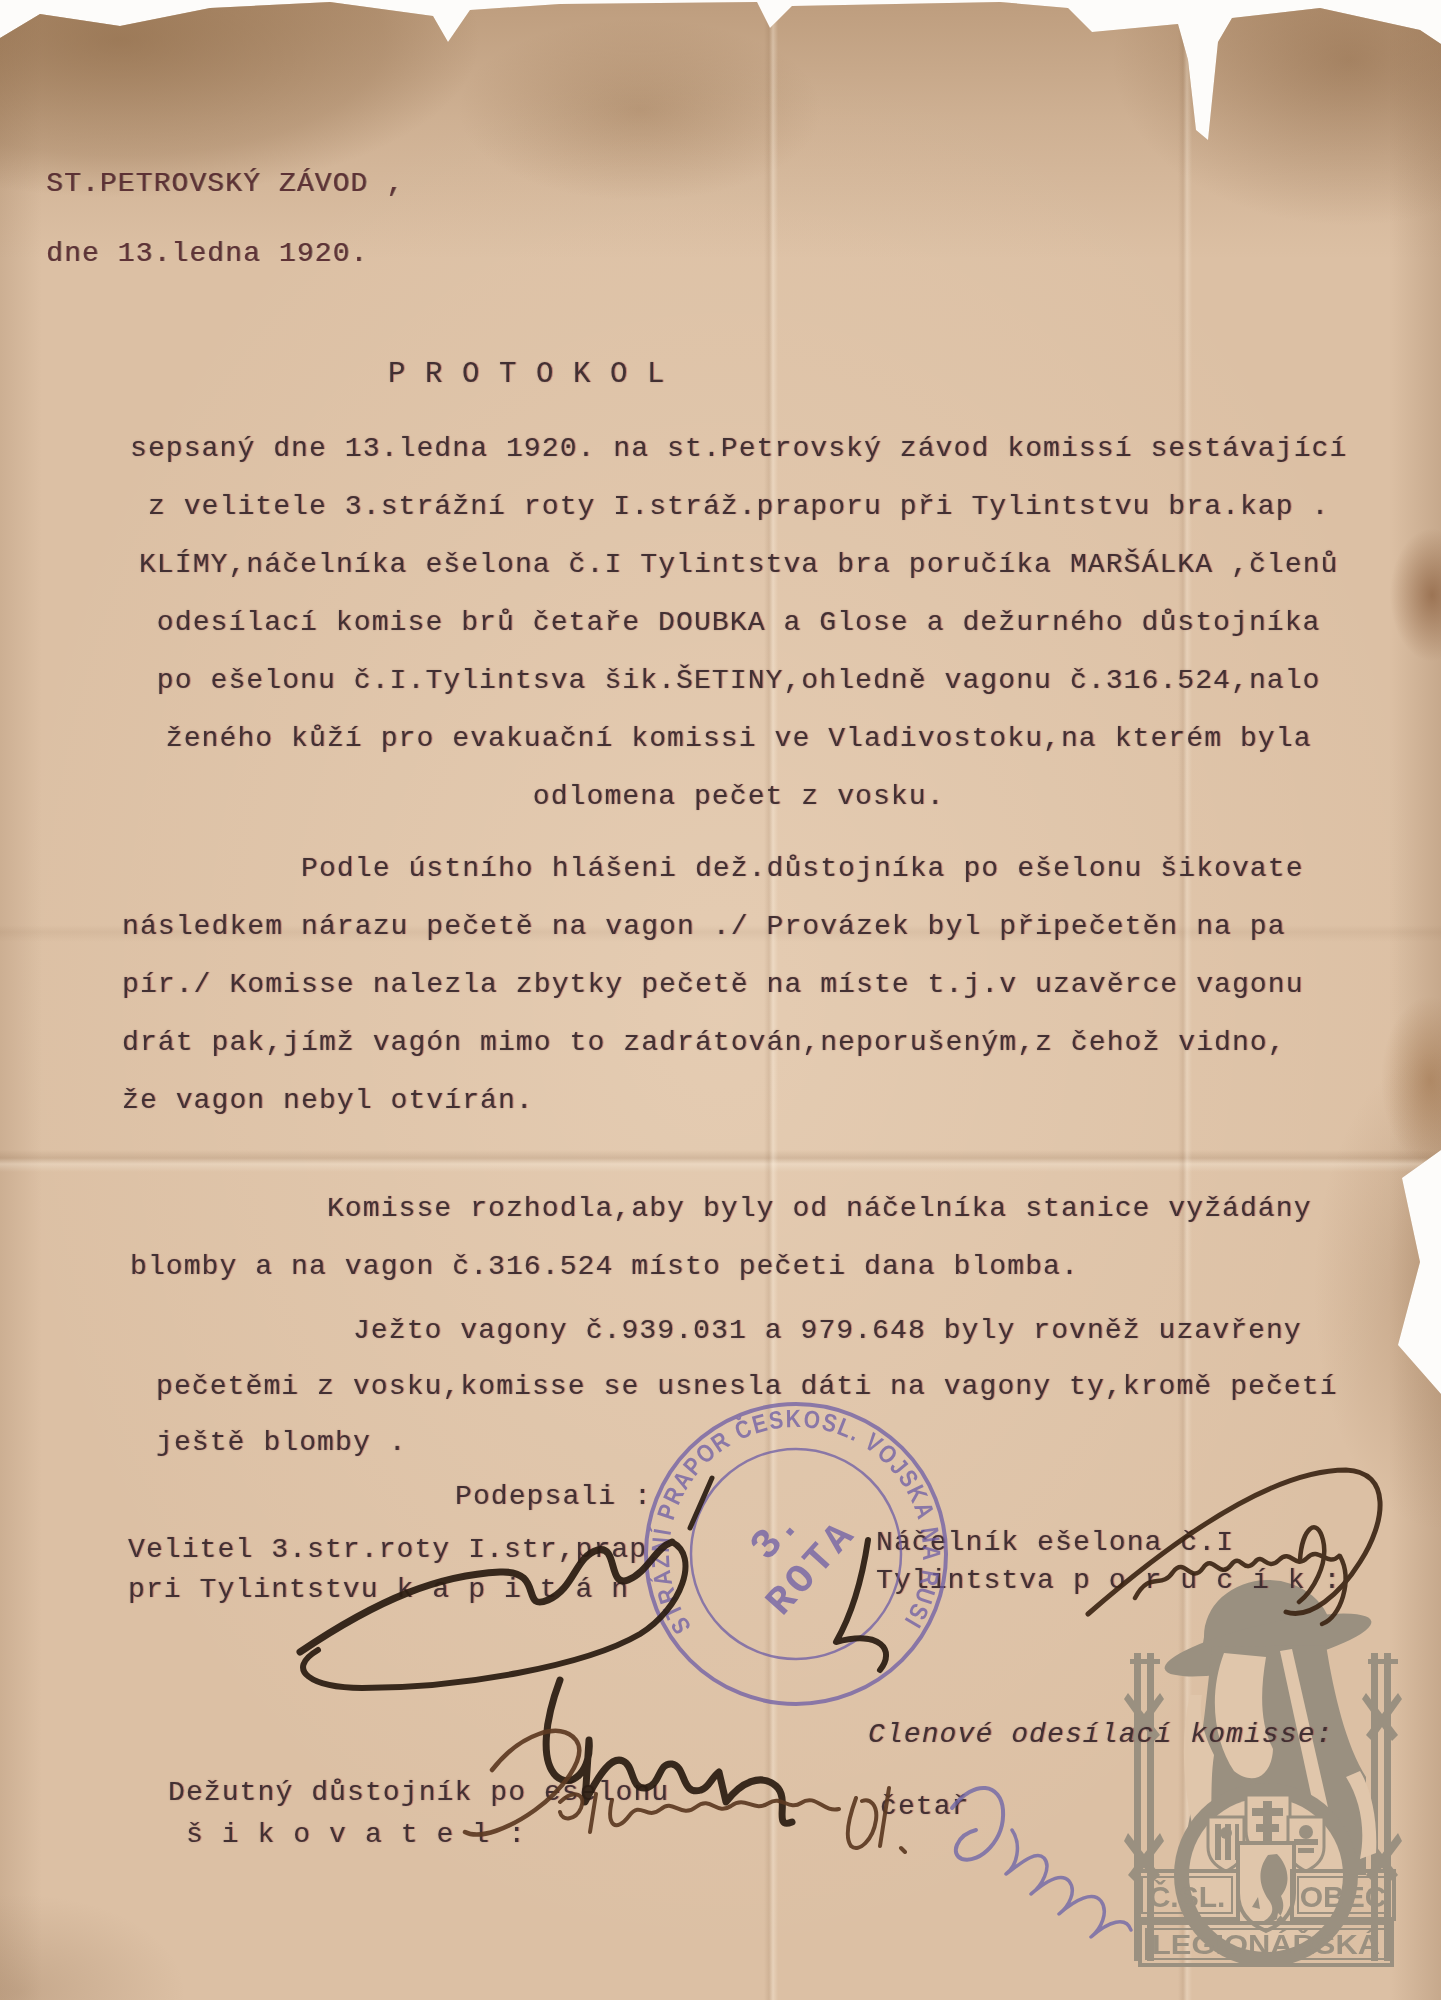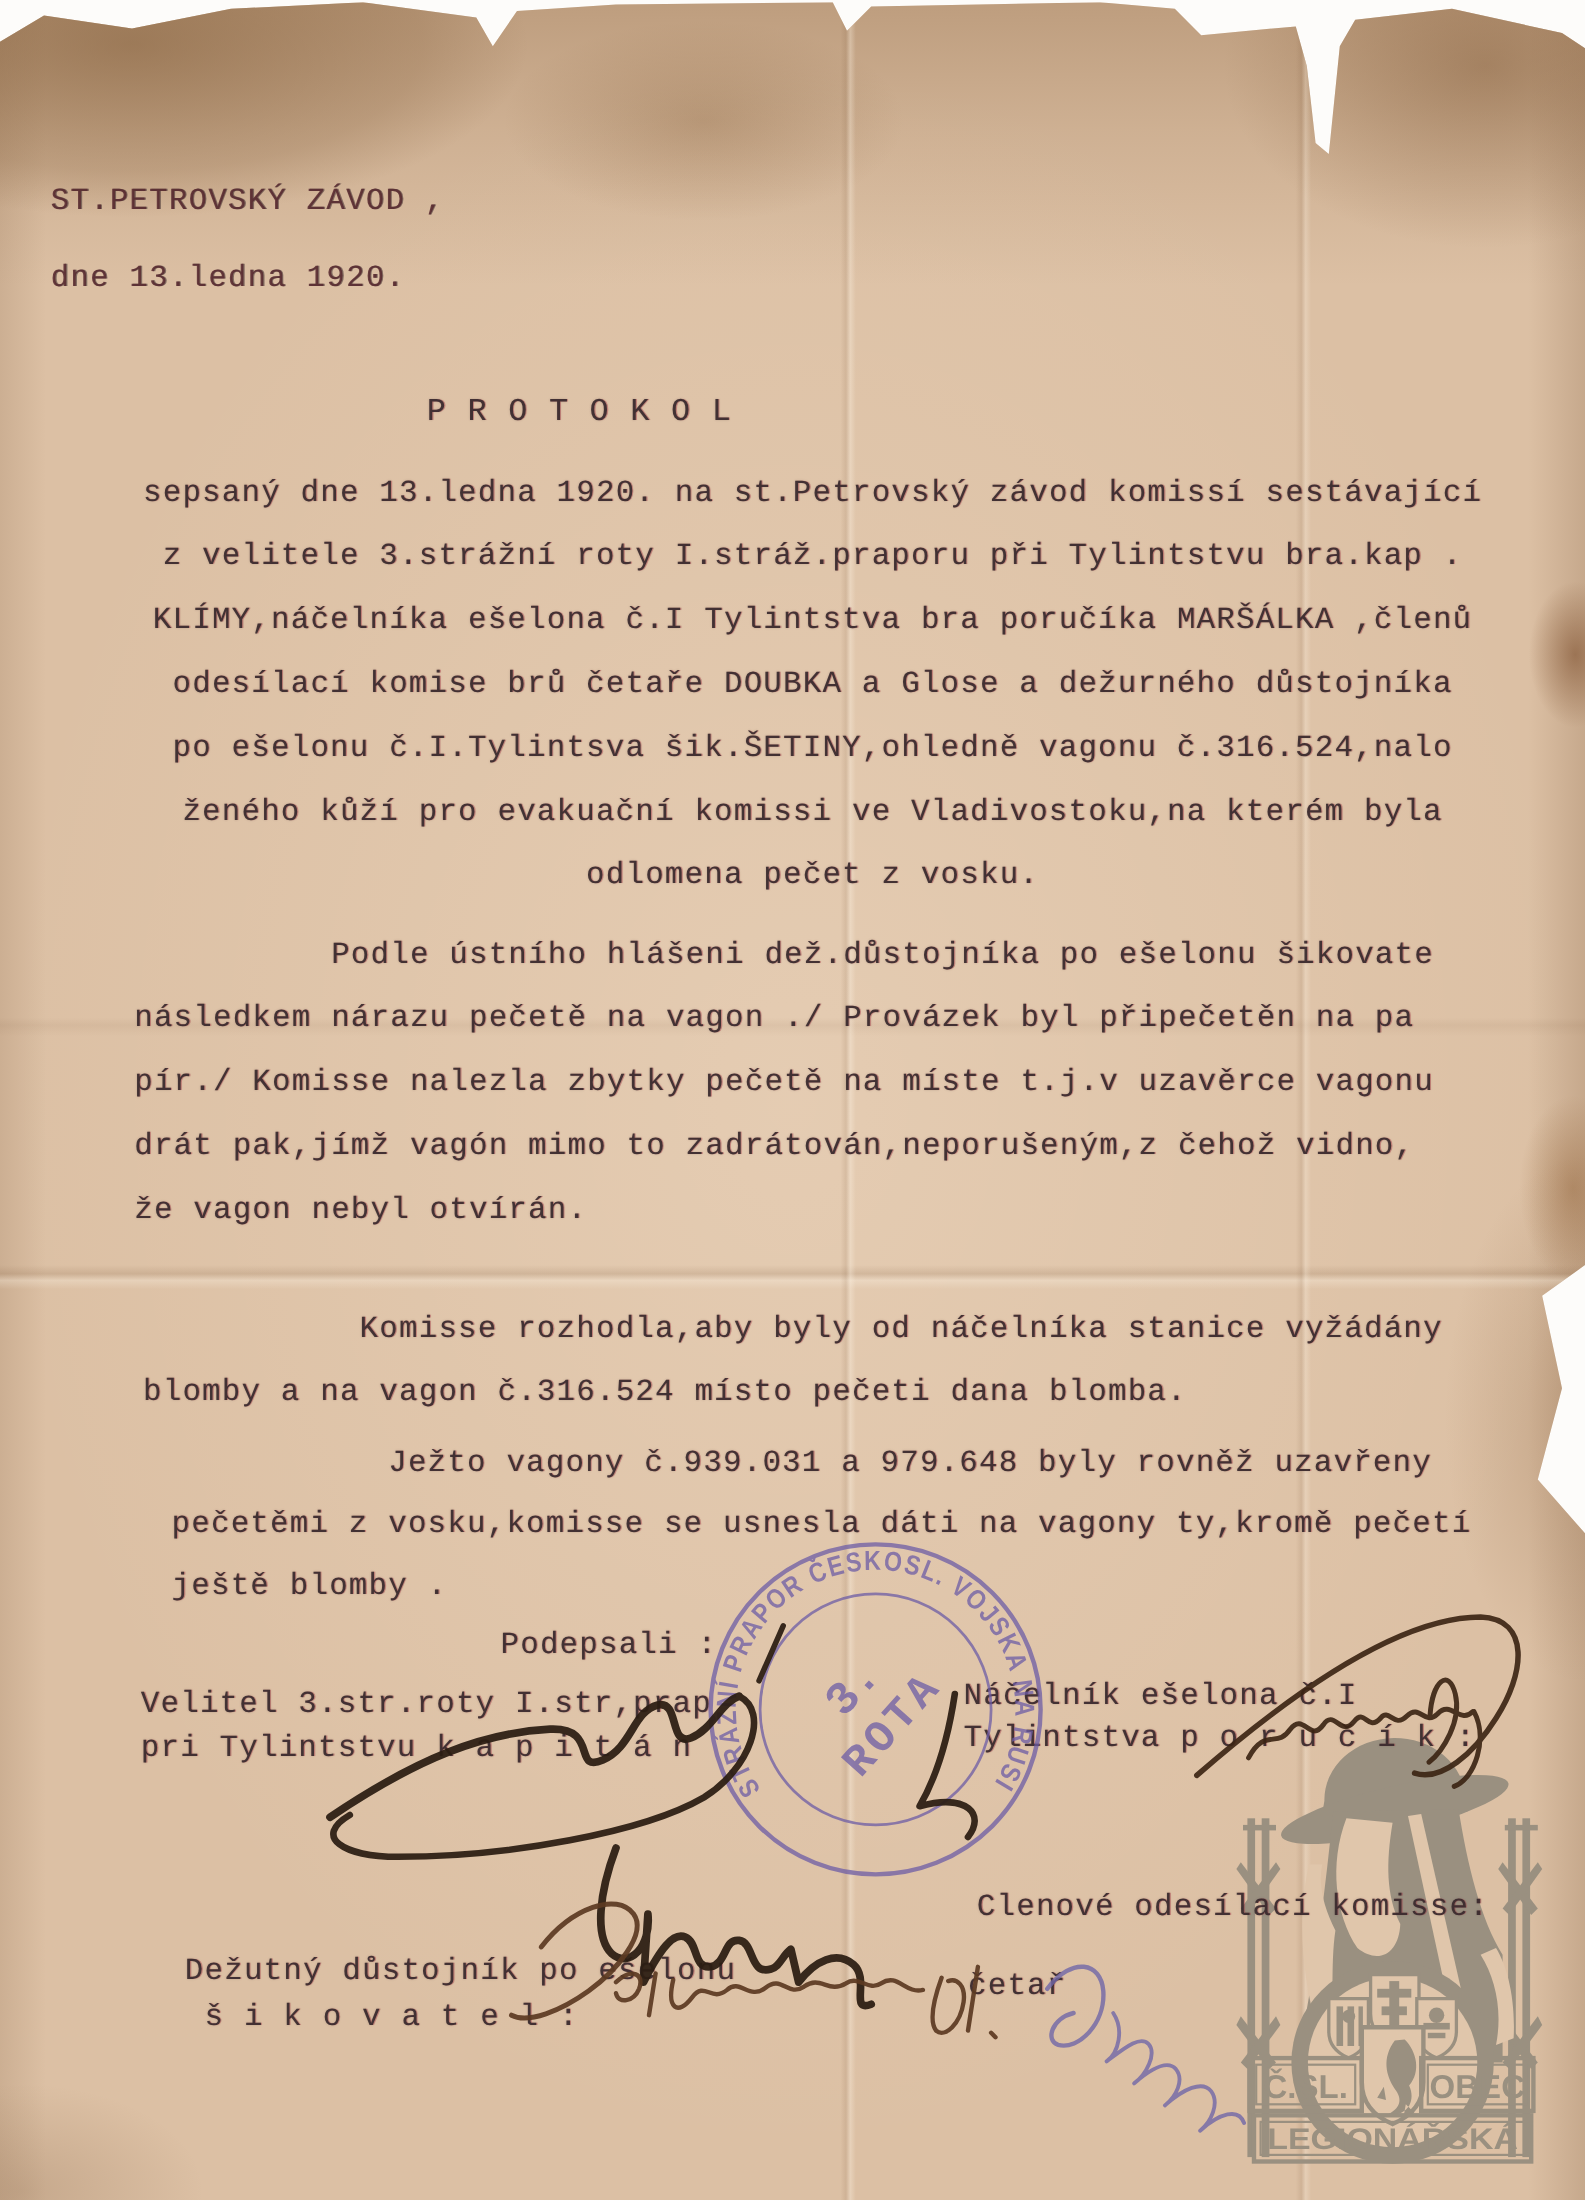--- a/index.html
+++ b/index.html
@@ -174,21 +174,21 @@
   <div class="typed tight38" style="left:876px;top:1524px;">
     <div class="tline">Náčelník ešelona č.I</div>
     <div class="tline">Tylintstva p o r u č í k :</div>
   </div>
 
   <div class="typed tight42" style="left:168px;top:1772px;">
     <div class="tline">Dežutný důstojník po ešelonu</div>
     <div class="tline"> š i k o v a t e l :</div>
   </div>
 
-  <div class="typed" style="left:888px;top:1706px;">Clenové odesílací komisse:</div>
+  <div class="typed" style="left:868px;top:1706px;font-style:italic;">Clenové odesílací komisse:</div>
   <div class="typed" style="left:868px;top:1778px;margin-left:12px;">četař</div>
 
   <div class="stamp">
     <svg width="316" height="316" viewBox="0 0 316 316">
       <g stroke="#6c5ca6" fill="none">
         <circle cx="158" cy="158" r="150" stroke-width="4"></circle>
         <circle cx="158" cy="158" r="105" stroke-width="2.5"></circle>
       </g>
       <defs>
         <path id="ringPath" d="M 54 231 A 127 127 0 1 1 262 231"></path>

